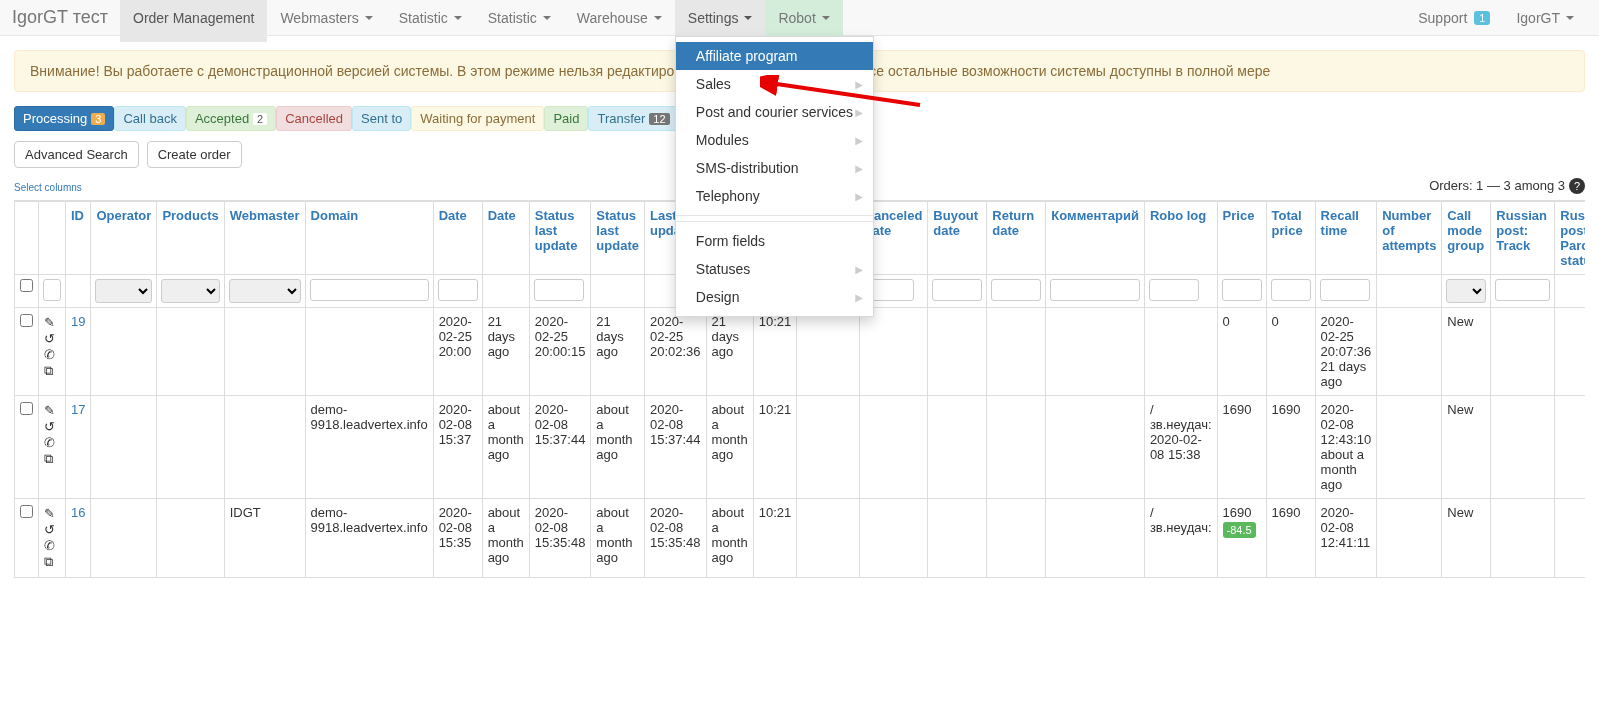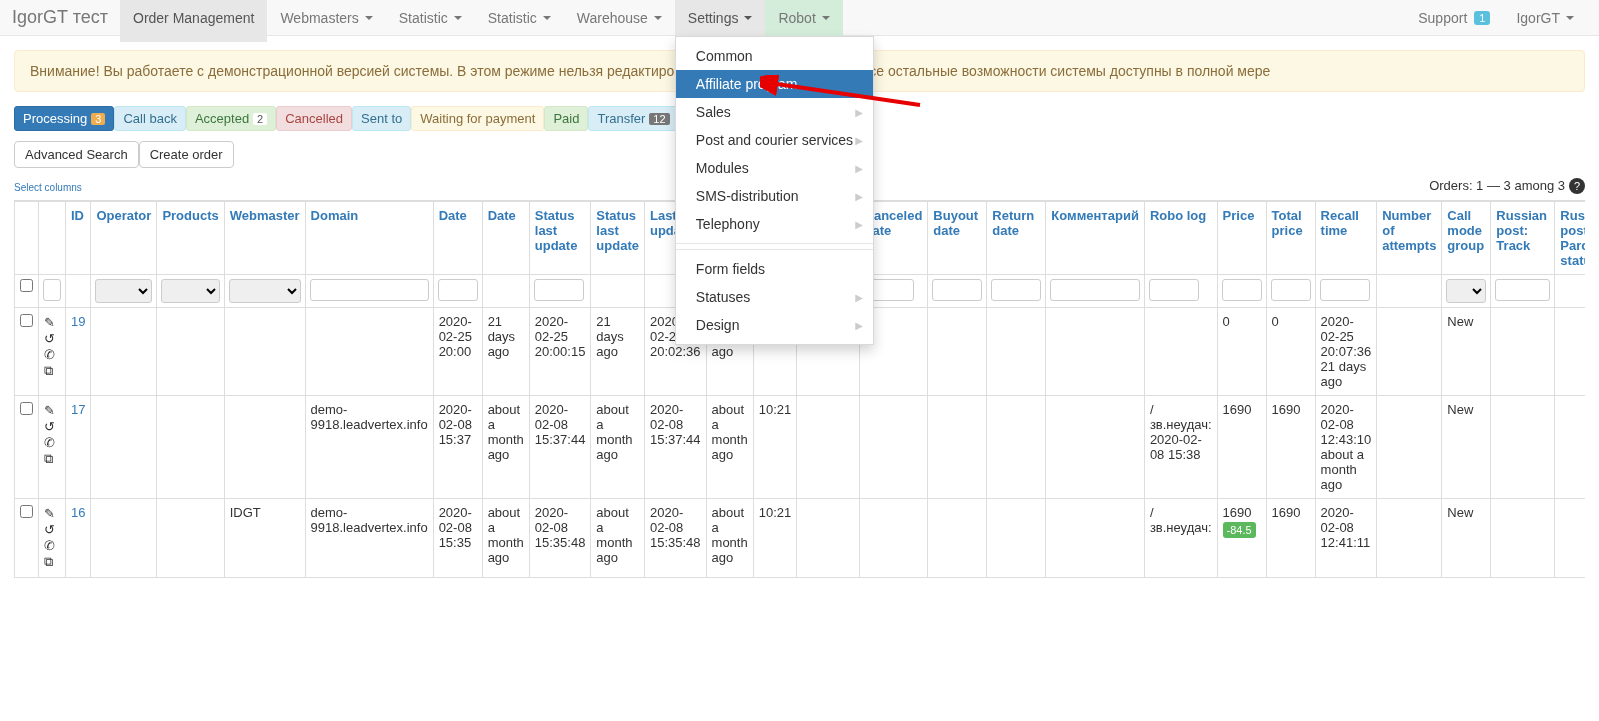--- a/index.html
+++ b/index.html
@@ -27,21 +27,21 @@
 .status-tabs{display:flex;flex-wrap:wrap;margin-bottom:10px}
 .tab{padding:4px 8px;border:1px solid;border-radius:3px;font-size:13px;cursor:pointer;display:inline-flex;align-items:center;gap:4px}
 .tab .cnt{background:#fff;color:#555;font-size:11px;padding:0 4px;border-radius:2px}
 .tab-primary{background:#337ab7;border-color:#2e6da4;color:#fff}
 .tab-primary .cnt{background:#f0ad4e;color:#fff}
 .tab-info{background:#d9edf7;border-color:#bce8f1;color:#31708f}
 .tab-success{background:#dff0d8;border-color:#d6e9c6;color:#3c763d}
 .tab-danger{background:#f2dede;border-color:#ebccd1;color:#a94442}
 .tab-warning{background:#fcf8e3;border-color:#faebcc;color:#8a6d3b}
 .btn{border:1px solid #ccc;background:#fff;padding:5px 10px;border-radius:4px;font-size:13px;cursor:pointer;color:#333}
-.btn-row{display:flex;margin-bottom:10px}
+.btn-row{display:flex;gap:8px;margin-bottom:10px}
 .sel-cols{color:#337ab7;cursor:pointer;font-size:10px}
 .orders-info{float:right;font-size:13px;color:#333}
 .orders-info .q{display:inline-block;width:16px;height:16px;background:#333;color:#fff;border-radius:50%;text-align:center;line-height:16px;font-size:11px;margin-left:4px}
 .table-wrap{overflow-x:auto;clear:both;margin-top:6px;border-top:1px solid #ddd}
 table{border-collapse:collapse;width:100%;font-size:13px}
 th,td{border:1px solid #ddd;padding:6px 5px;vertical-align:top;text-align:left}
 th{font-weight:normal}
 th a{font-weight:bold}
 .filter-row input,.filter-row select{width:100%;border:1px solid #ccc;border-radius:3px;padding:3px 4px;font-size:12px;min-width:0}
 .filter-row td{padding:4px}
@@ -85,23 +85,20 @@
           <span>Warehouse</span>
           <span class="caret"></span>
         </a>
       </li>
     <li class="open">
       <a>
           <span>Settings</span>
           <span class="caret"></span>
         </a>
       <ul class="dropdown-menu">
-        <li>
-            <a>Common</a>
-          </li>
         <li class="highlight">
             <a>Affiliate program</a>
           </li>
         <li>
             <a>Sales</a>
             <span class="sub-caret">▶</span>
           </li>
         <li>
             <a>Post and courier services</a>
             <span class="sub-caret">▶</span>

